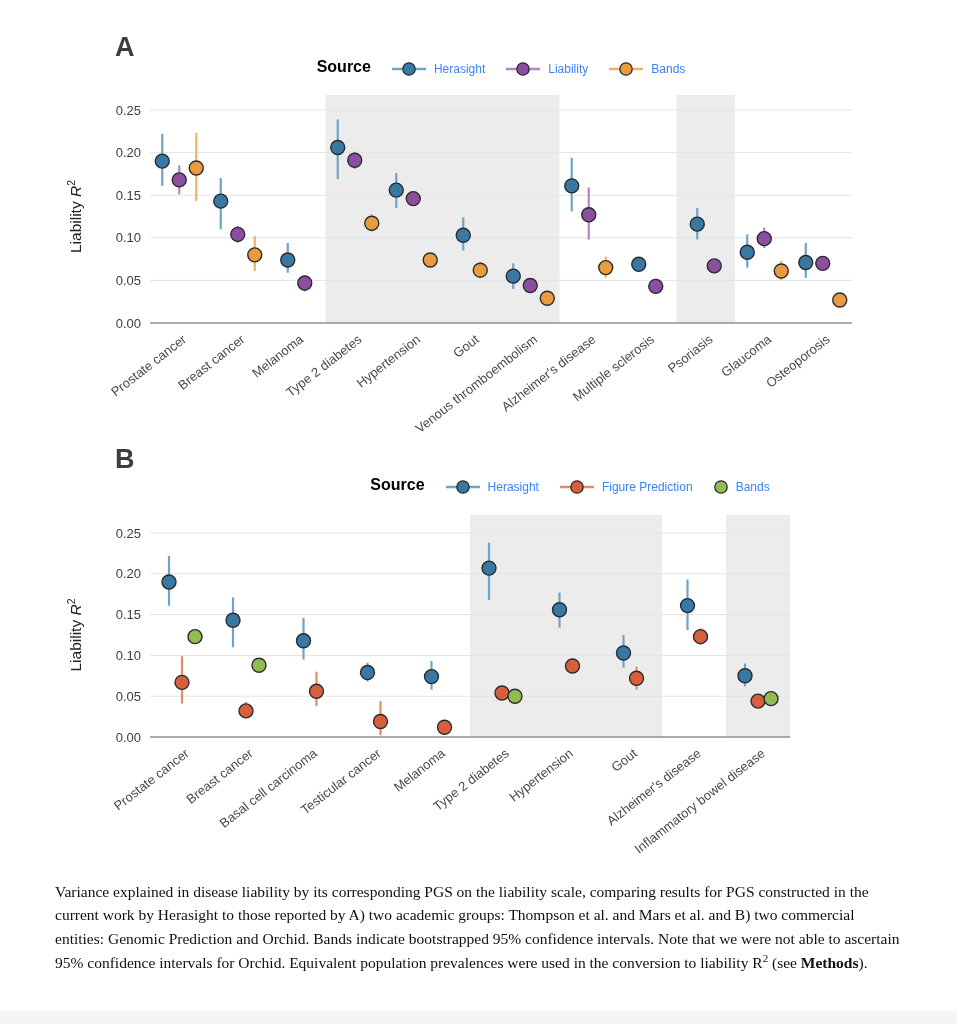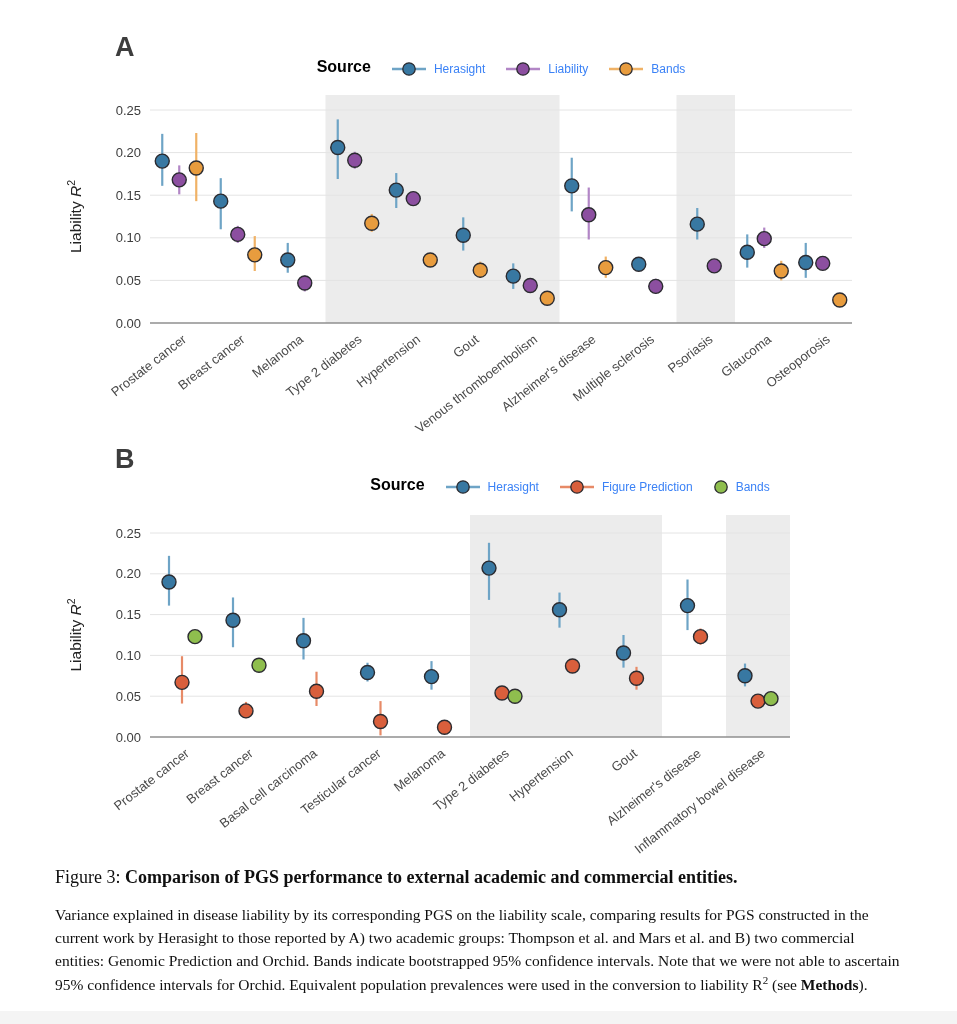--- a/index.html
+++ b/index.html
@@ -242,18 +242,17 @@
         <text transform="translate(766 755) rotate(-38)" text-anchor="end" font-size="13" fill="#4a4a4a">Inflammatory bowel disease</text>
         <line x1="745" x2="745" y1="686.408" y2="663.56" stroke="#6EA4C6" stroke-width="2.2"></line>
         <circle cx="745" cy="675.8" r="7" fill="#3878A2" stroke="#2b2b30" stroke-width="1.4"></circle>
         <line x1="758" x2="758" y1="704.36" y2="697.832" stroke="#E78A67" stroke-width="2.2"></line>
         <circle cx="758" cy="701.096" r="7" fill="#D95F3C" stroke="#2b2b30" stroke-width="1.4"></circle>
         <circle cx="771" cy="698.648" r="7" fill="#8FBE4E" stroke="#2b2b30" stroke-width="1.4"></circle>
       </g>
     </svg>
 
   <div class="caption">
-    <div class="caption-head"><span>Figure 3: </span><b>Comparison of PGS performance to external academic and commercial entities.</b></div>
     <div class="caption-body"><span>Variance explained in disease liability by its corresponding PGS on the liability scale, comparing results for PGS constructed in the current work by Herasight to those reported by A) two academic groups: Thompson et al. and Mars et al. and B) two commercial entities: Genomic Prediction and Orchid. Bands indicate bootstrapped 95% confidence intervals. Note that we were not able to ascertain 95% confidence intervals for Orchid. Equivalent population prevalences were used in the conversion to liability </span><span><span>R</span><sup>2</sup></span><span> (see </span><b>Methods</b><span>).</span></div>
   </div>
 
   <div class="bottom-strip"></div>
 </div>
 
 </body></html>

